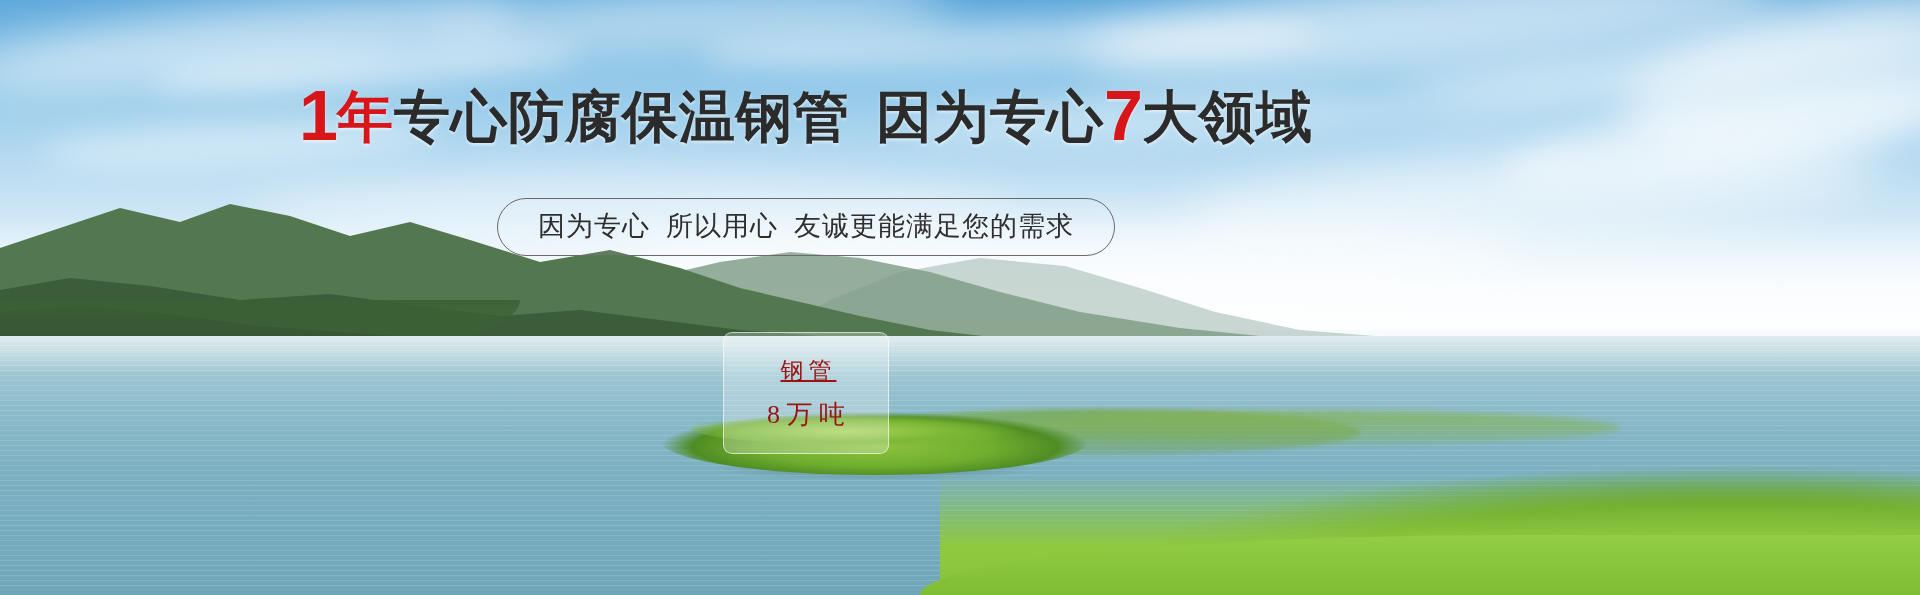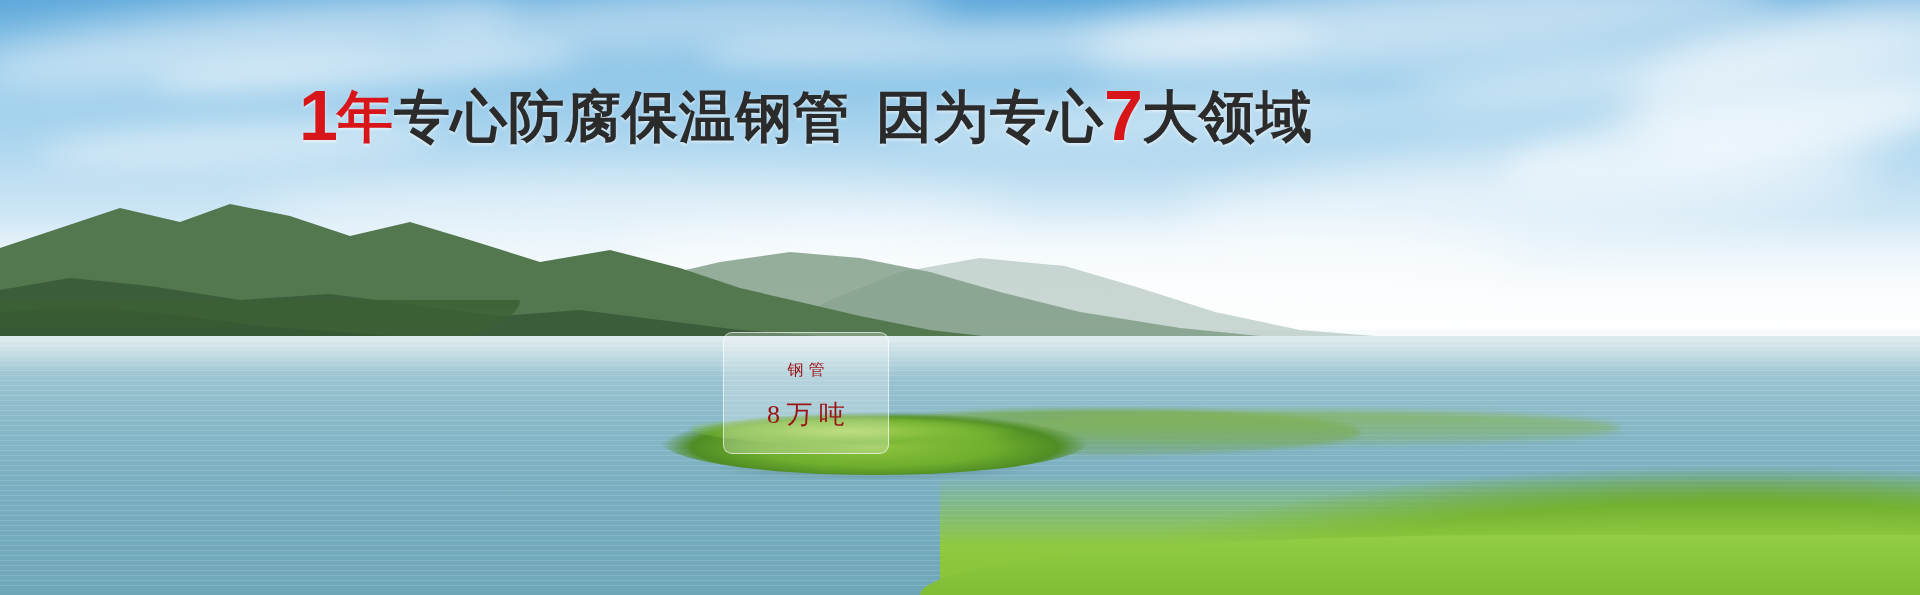--- a/index.html
+++ b/index.html
@@ -173,22 +173,22 @@
   }
   .card{
     width:166px;height:122px;
     border:1px solid rgba(255,255,255,.62);
     border-radius:9px;
     background:rgba(255,255,255,.26);
     display:flex;flex-direction:column;align-items:center;justify-content:center;
     box-sizing:border-box;
   }
   .card .t{
-    font-size:16px;line-height:30px;letter-spacing:5px;
-    color:#9b1212;margin-bottom:14px;padding-left:5px;
+    font-size:23px;line-height:30px;letter-spacing:5px;
+    color:#9b1212;margin-bottom:14px;padding-left:5px;text-decoration:underline;
   }
   .card .v{
     font-size:26px;line-height:32px;
     color:#9b1212;white-space:nowrap;
     font-family:"Liberation Serif","DejaVu Serif",serif;
   }
   .card .v sup{font-size:15px;vertical-align:super;}
 </style>
 </head>
 <body>
@@ -243,20 +243,25 @@
   <div class="grass-right"></div>
   <div class="grass-front"></div>
   <div class="grass-edge"></div>
 
   <div class="content">
 
     <div class="headline">
       <span class="num">1</span><span class="red">年</span><span>专心防腐保温钢管</span><span class="gap"></span><span>因为专心</span><span class="num">7</span><span>大领域</span>
     </div>
 
+    <div class="subwrap">
+      <div class="sub">
+        <span>因为专心</span><span class="sp"></span><span>所以用心</span><span class="sp"></span><span>友诚更能满足您的需求</span>
+      </div>
+    </div>
 
     <div class="cards">
 
       <div class="card">
         <div class="t">钢管</div>
         <div class="v"><span>8 万 吨</span></div>
       </div>
 
 
 

